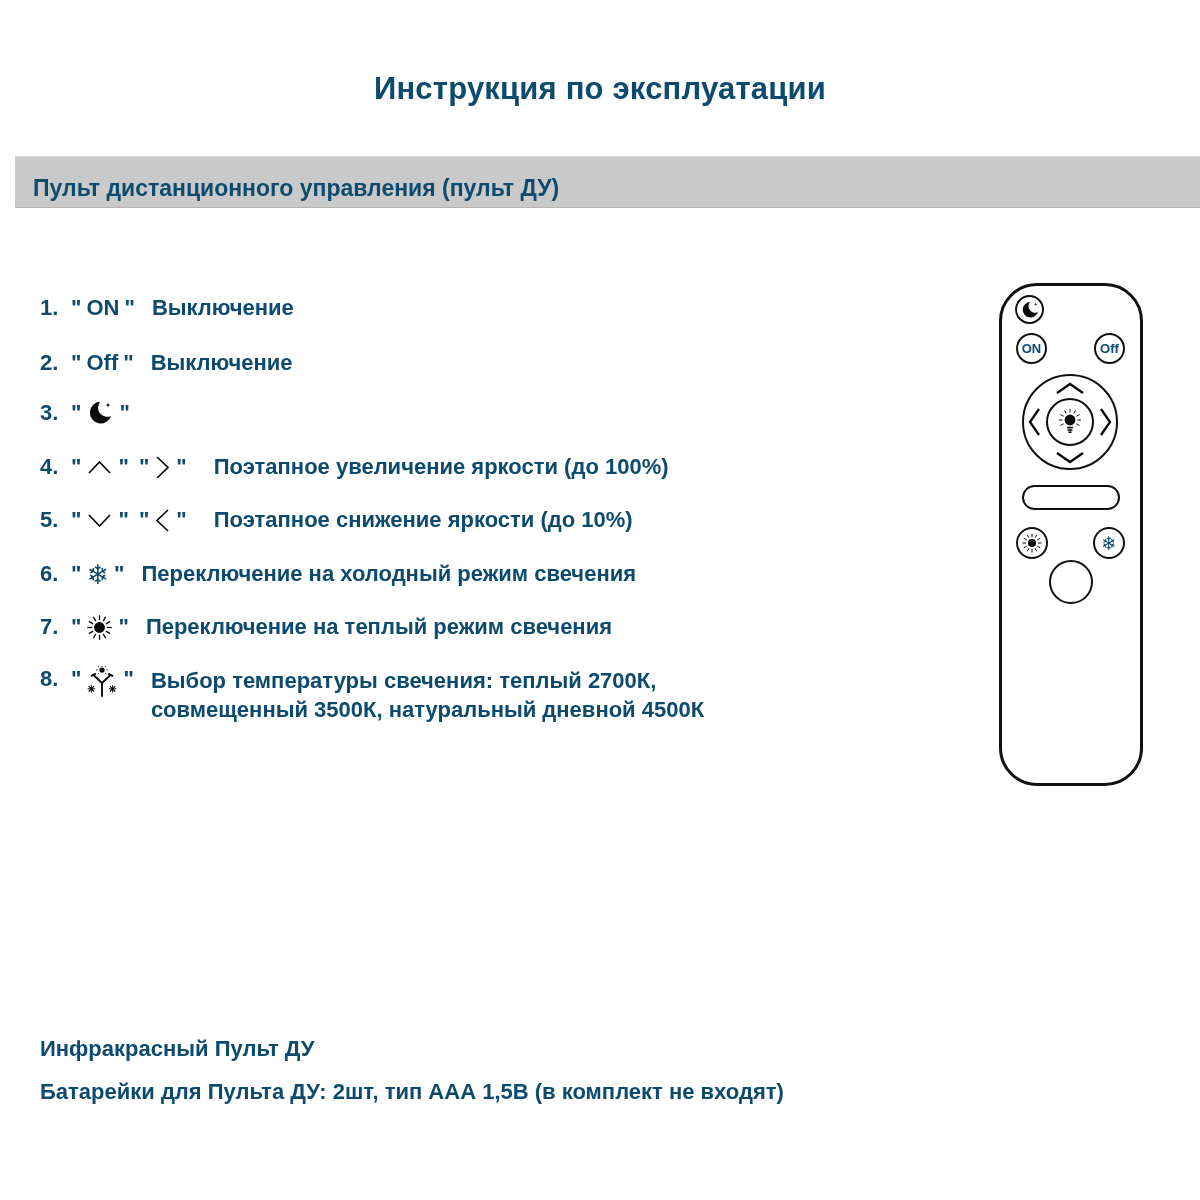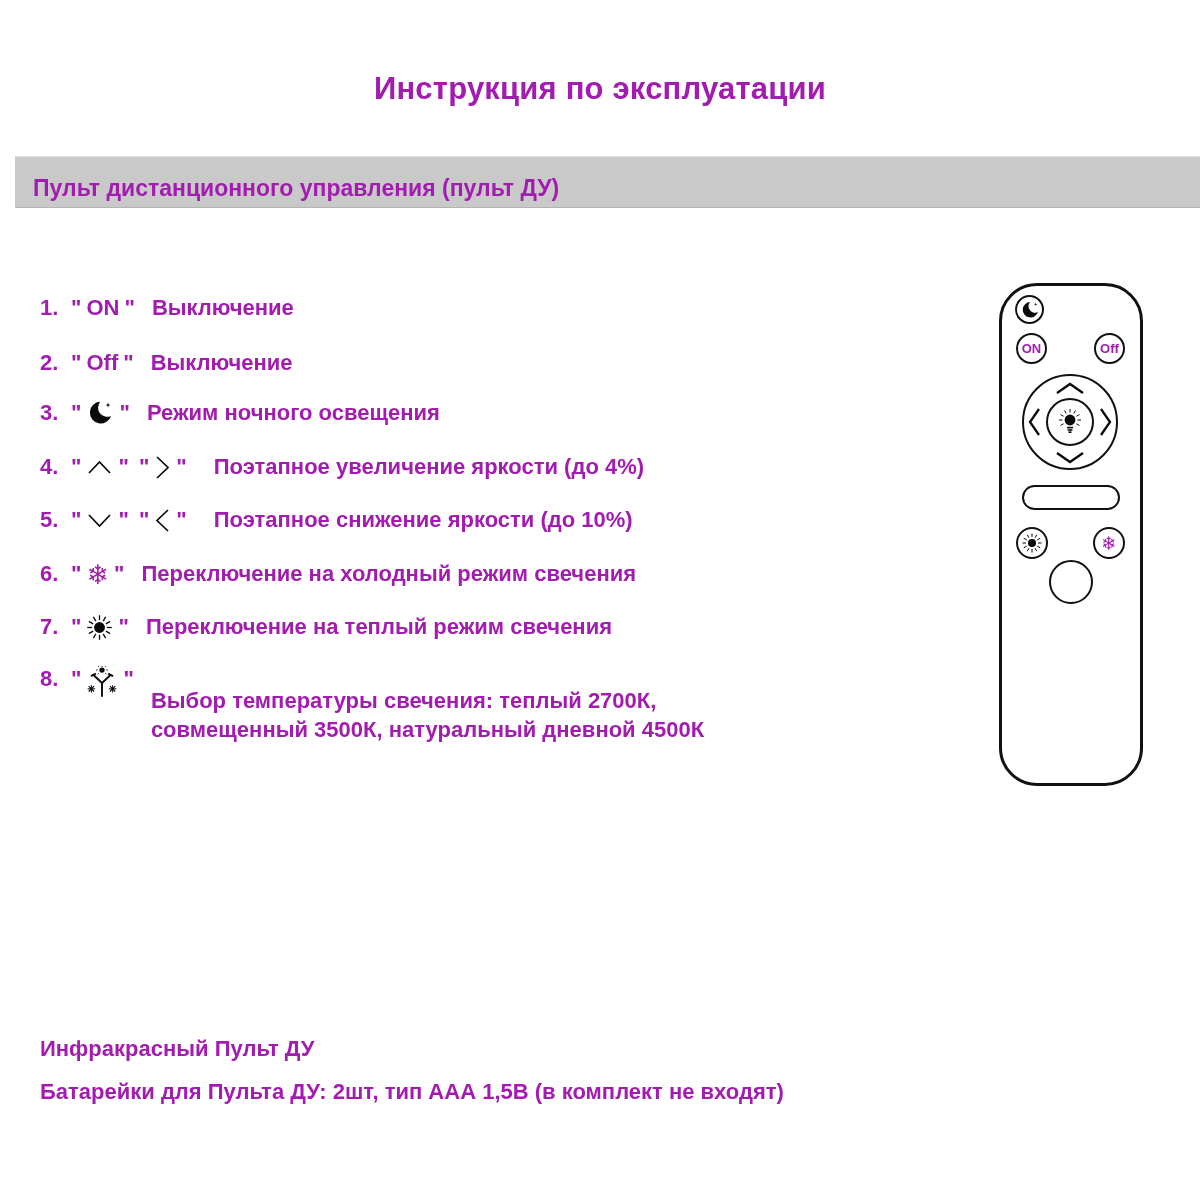--- a/index.html
+++ b/index.html
@@ -1,38 +1,38 @@
 <!DOCTYPE html>
 <html lang="ru"><head>
 <meta charset="utf-8">
 <style>
   html,body{margin:0;padding:0;background:#ffffff;}
   .page{position:relative;width:1200px;height:1200px;background:#ffffff;overflow:hidden;
-        font-family:"Liberation Sans","DejaVu Sans",sans-serif;color:#a21caf;}
+        font-family:"Liberation Sans","DejaVu Sans",sans-serif;color:#0c4a6e;}
 
   .title{position:absolute;top:71px;left:0;width:1200px;text-align:center;
          font-size:31px;font-weight:bold;letter-spacing:.2px;}
 
   .bar{position:absolute;left:15px;right:0;height:52px;background:#c9c9c9;
        border-top:1px solid #dedede;border-bottom:1px solid #b3b3b3;
        display:flex;align-items:center;box-sizing:border-box;}
   .bar .bar-text{margin-left:18px;font-size:23px;font-weight:bold;margin-top:13px;}
   .bar.b1{top:156px;}
   .bar.b2{top:940px;}
 
   .li{position:absolute;left:40px;display:flex;align-items:center;height:34px;
       font-size:22px;font-weight:bold;white-space:nowrap;}
   .li.multiline{align-items:flex-start;height:auto;}
   .num{width:26px;}
   .q{margin:0 5px;}
   .label{margin-left:12px;}
   .label2{margin-left:22px;}
   .iconbox{display:flex;align-items:center;justify-content:center;}
   .flake{font-family:"DejaVu Sans",sans-serif;font-size:27px;font-weight:normal;line-height:1;}
-  .lines2{margin-left:12px;line-height:29px;margin-top:20px;}
+  .lines2{margin-left:12px;line-height:29px;}
 
   .tech-line{position:absolute;left:40px;font-size:22px;font-weight:bold;white-space:nowrap;margin-top:12px;}
   .t1{top:1024px;}
   .t2{top:1067px;text-align:center;}
   .t3{top:1110px;}
 
   
   .remote{position:absolute;left:999px;top:283px;width:138px;height:497px;
           border:3px solid #111;border-radius:38px;background:#fff;}
   .rbtn{position:absolute;border:2.5px solid #111;border-radius:50%;
@@ -84,40 +84,39 @@
   <div class="li" style="top:396px">
     <span class="num">3.</span>
     <span class="q">"</span>
     <span class="iconbox">
       <svg width="28" height="28" viewBox="0 0 24 24">
         <path d="M12.2 2.4a9.3 9.3 0 1 0 9.3 12.1A7.8 7.8 0 0 1 12.2 2.4z" fill="#0a0a0a"></path>
         <path d="M18.9 3.1l.55 1.55 1.55.55-1.55.55-.55 1.55-.55-1.55-1.55-.55 1.55-.55z" fill="#0a0a0a"></path>
       </svg>
     </span>
     <span class="q">"</span>
-    <span class="label">Режим ночного освещения</span>
   </div>
 
   <div class="li" style="top:450px">
     <span class="num">4.</span>
     <span class="q">"</span>
     <span class="iconbox">
       <svg width="27" height="17" viewBox="0 0 27 17">
           <polyline points="3,14 13.5,3 24,14" fill="none" stroke="#0a0a0a" stroke-width="1.7"></polyline>
         </svg>
     </span>
     <span class="q">"</span>
     <span class="q">"</span>
     <span class="iconbox">
       <svg width="17" height="27" viewBox="0 0 17 27">
           <polyline points="3,3 14,13.5 3,24" fill="none" stroke="#0a0a0a" stroke-width="1.7"></polyline>
         </svg>
     </span>
     <span class="q">"</span>
-    <span class="label label2">Поэтапное увеличение яркости (до 4%)</span>
+    <span class="label label2">Поэтапное увеличение яркости (до 100%)</span>
   </div>
 
   <div class="li" style="top:503px">
     <span class="num">5.</span>
     <span class="q">"</span>
     <span class="iconbox">
       <svg width="27" height="17" viewBox="0 0 27 17">
           <polyline points="3,3 13.5,14 24,3" fill="none" stroke="#0a0a0a" stroke-width="1.7"></polyline>
         </svg>
     </span>

